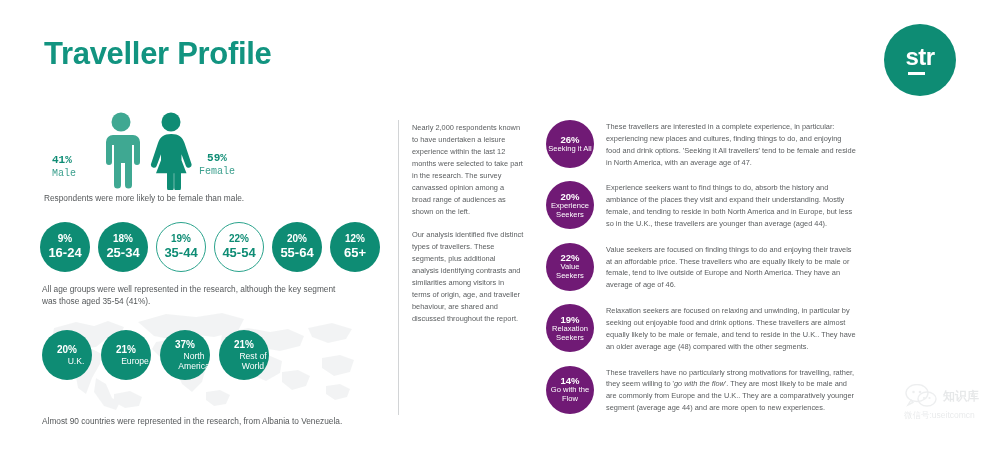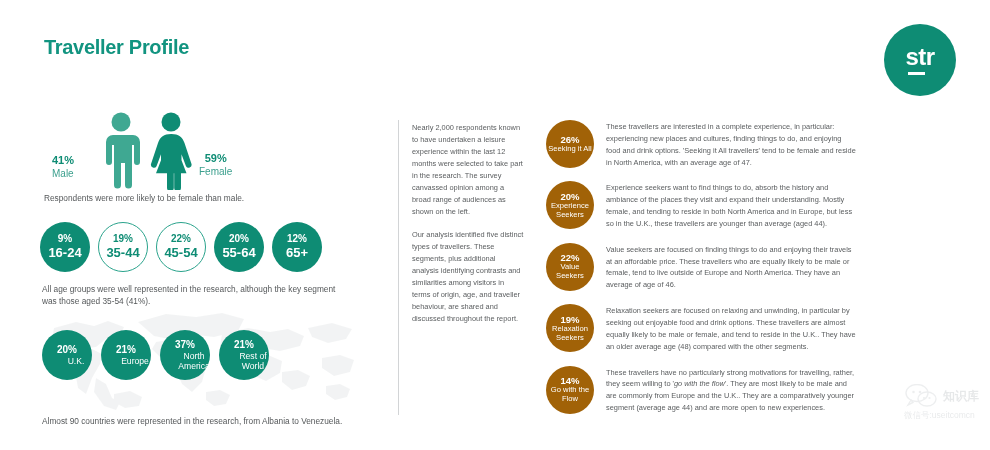--- a/index.html
+++ b/index.html
@@ -7,21 +7,21 @@
     width: 990px; height: 450px;
     background: #ffffff;
     font-family: "Liberation Sans", sans-serif;
     overflow: hidden;
   }
   .page { position: relative; width: 990px; height: 450px; background:#fff; }
 
   
   .title {
     position: absolute; left: 44px; top: 36px;
-    font-size: 20px; font-weight: bold; color: #129480;
+    font-size: 31px; font-weight: bold; color: #129480;
     letter-spacing: -0.3px;
   }
 
   
   .logo {
     position: absolute; left: 884px; top: 24px;
     width: 72px; height: 72px; border-radius: 50%;
     background: #0e8c74;
     display: flex; flex-direction: column;
     align-items: center; justify-content: center;
@@ -32,21 +32,21 @@
   }
   .logo-bar { width: 17px; height: 3px; background: #fff; margin-top: 3px; margin-right: 8px; }
 
   
   .left-col { position: absolute; left: 44px; top: 112px; width: 330px; }
 
   .gender-row { position: relative; height: 80px; width: 330px; }
   .fig { position: absolute; }
   .fig-male { left: 55px; top: 0; }
   .fig-female { left: 104px; top: 0; }
-  .gender-label { position: absolute; font-size: 10px; line-height: 1.25; }
+  .gender-label { position: absolute; font-size: 10px; line-height: 1.25; font-family: Liberation Mono, monospace; }
   .gender-label .pct { font-weight: bold; color: #0e8c74; font-size: 11px; display:block; }
   .gender-label .who { color: #3b9f8d; }
   .lbl-male { left: 8px; top: 42px; }
   .lbl-female { left: 155px; top: 40px; text-align: center; }
 
   .caption {
     font-size: 8.3px; color: #55585a; line-height: 1.45;
   }
 
   
@@ -103,21 +103,21 @@
     font-size: 7.4px; line-height: 1.62; color: #5a5d5f; margin-bottom: 11px;
   }
 
   
   .seg-col { position: absolute; left: 546px; top: 120px; width: 310px; }
   .seg-row { display: flex; align-items: flex-start; margin-bottom: 13px; }
   .seg-row:last-child { margin-bottom: 0; }
   .seg-circle {
     flex: 0 0 auto;
     width: 48px; height: 48px; border-radius: 50%;
-    background: #a16207; color: #fff;
+    background: #701a75; color: #fff;
     display: flex; flex-direction: column;
     align-items: center; justify-content: center;
     line-height: 1.16; text-align: center;
   }
   .seg-circle .pct { font-size: 9.5px; font-weight: bold; }
   .seg-circle .nm { font-size: 7.6px; }
   .seg-desc {
     margin-left: 12px; font-size: 7.4px; line-height: 1.6;
     color: #5a5d5f; padding-top: 1px;
   }
@@ -169,20 +169,24 @@
       </div>
     </div>
 
     <div class="caption">Respondents were more likely to be female than male.</div>
   </div>
 
   <div class="age-row">
     <div class="age-circle solid">
       <span class="pct">9%</span>
       <span class="rng">16-24</span>
+    </div>
+    <div class="age-circle solid">
+      <span class="pct">18%</span>
+      <span class="rng">25-34</span>
     </div>
     <div class="age-circle outline">
       <span class="pct">19%</span>
       <span class="rng">35-44</span>
     </div>
     <div class="age-circle outline">
       <span class="pct">22%</span>
       <span class="rng">45-54</span>
     </div>
     <div class="age-circle solid">

